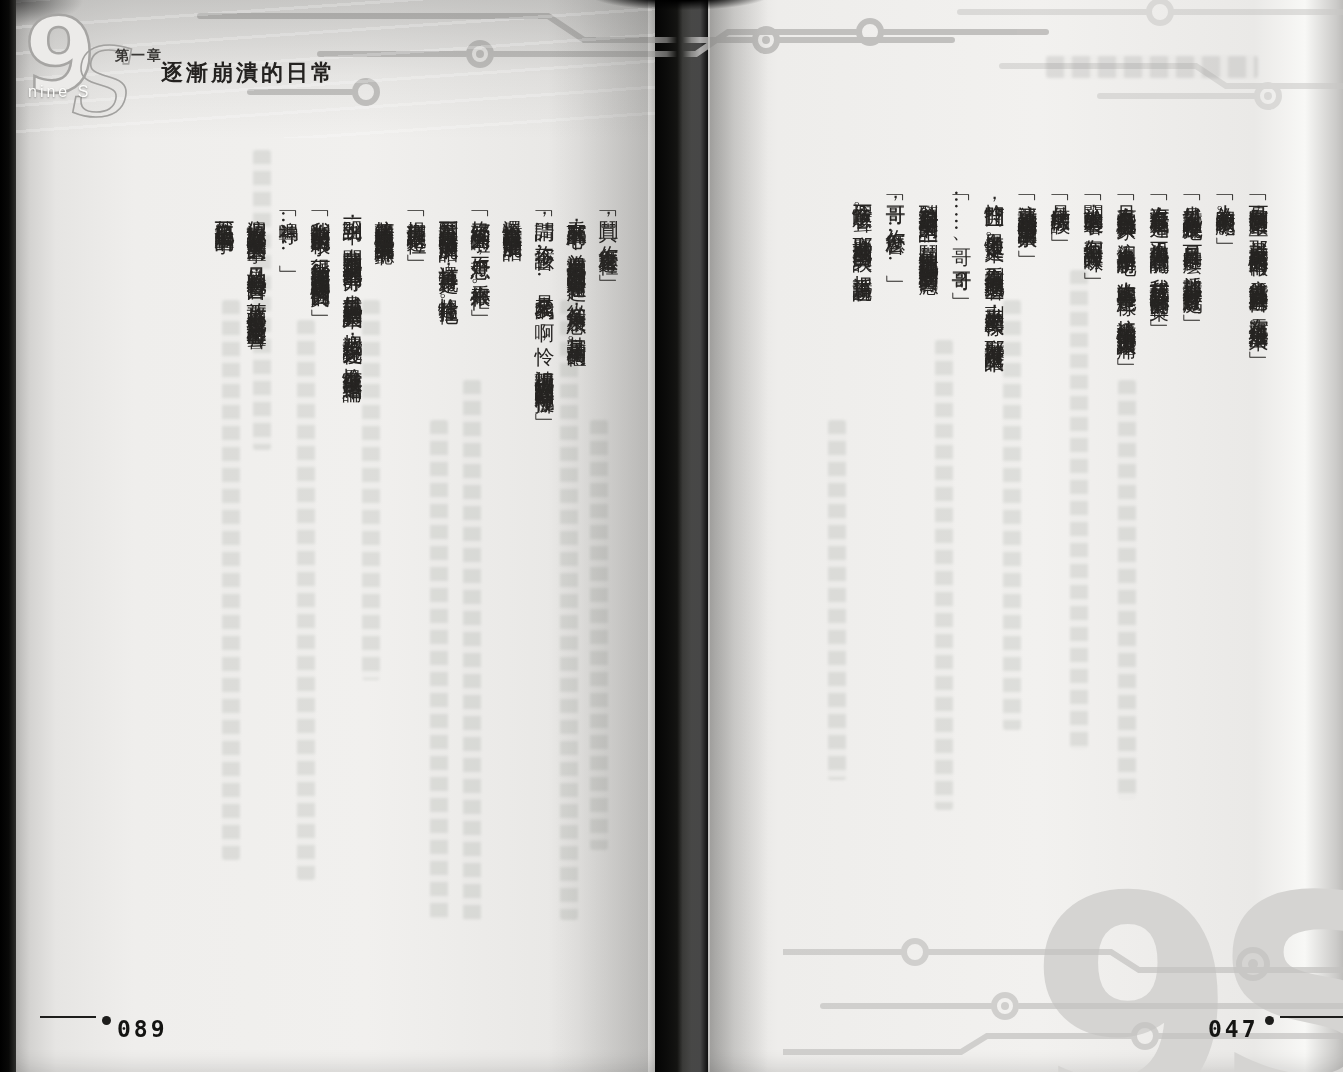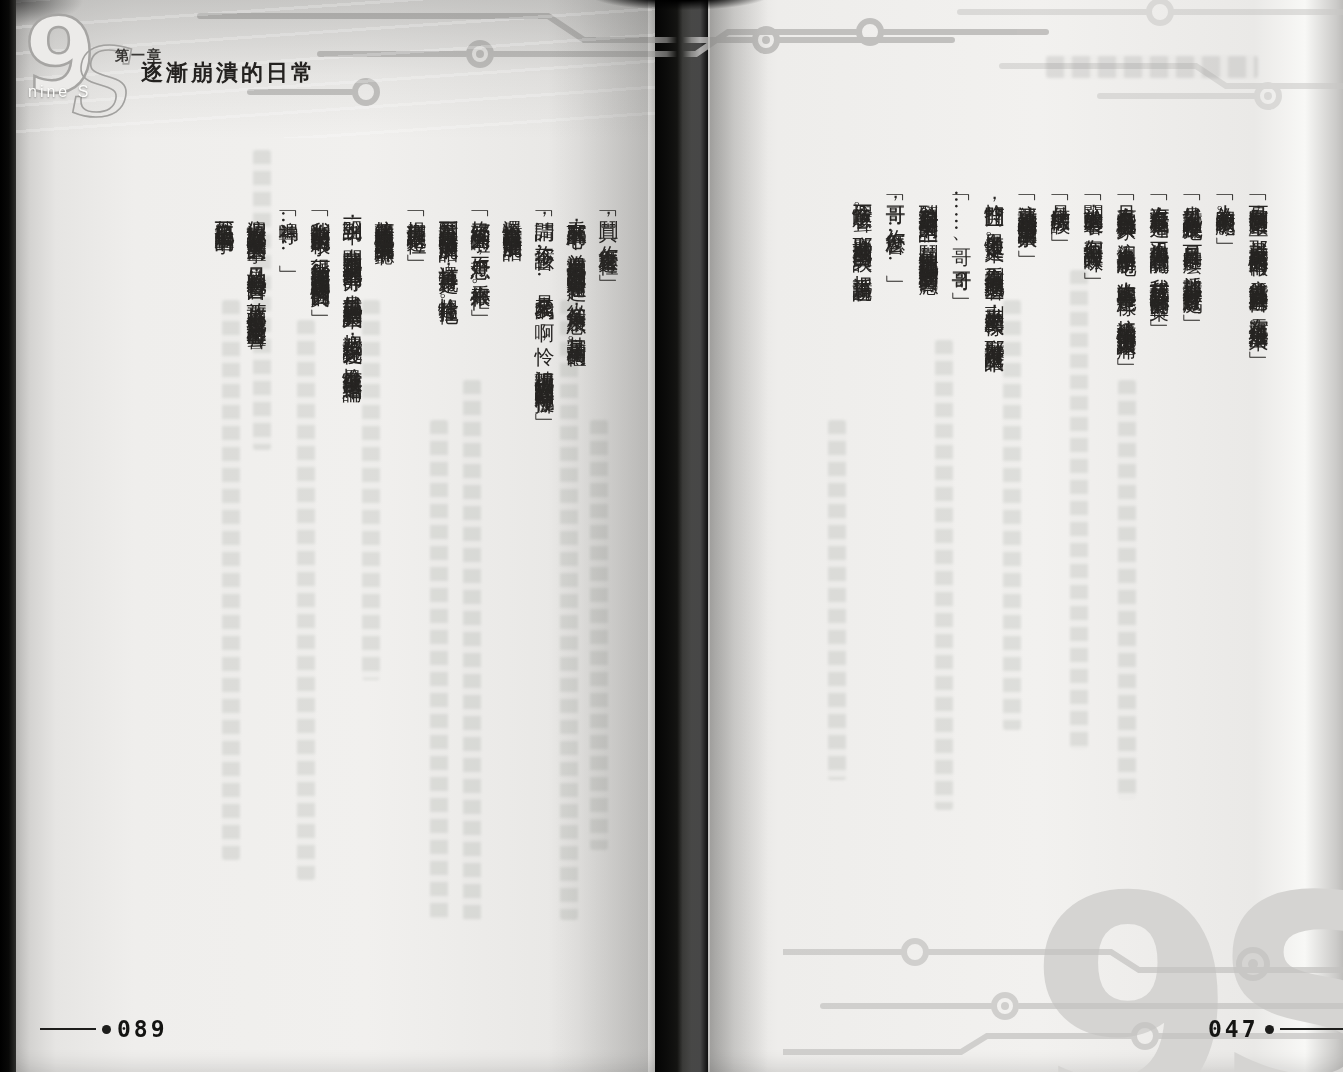--- a/index.html
+++ b/index.html
@@ -33,32 +33,32 @@
   .corner-dark{position:absolute;left:0;top:0;width:70px;height:26px;z-index:3;
     background:radial-gradient(ellipse at 0% 0%,rgba(0,0,0,.55),rgba(0,0,0,0) 70%);}
 
   
   .logo-svg{position:absolute;left:2px;top:0;z-index:3;overflow:visible;}
   .nine-s{position:absolute;left:14px;top:83px;z-index:3;color:#fdfdfb;
     font-family:"Liberation Sans",sans-serif;font-weight:normal;font-size:16px;letter-spacing:3px;
     text-shadow:0 1px 2px rgba(90,90,88,.6);}
   .chapter-label{position:absolute;left:95px;top:47px;z-index:3;color:#3a3836;
     font-family:"Liberation Sans",sans-serif;font-weight:bold;font-size:14px;letter-spacing:2px;margin-left:6px;}
-  .chapter-title{position:absolute;left:127px;top:58px;z-index:3;color:#242220;
+  .chapter-title{position:absolute;left:147px;top:58px;z-index:3;color:#242220;
     font-family:"Liberation Sans",sans-serif;font-weight:bold;font-size:22px;letter-spacing:3px;}
 
   
   .vtext{position:absolute;writing-mode:vertical-rl;z-index:4;color:#262422;
     font-size:20px;letter-spacing:1.5px;}
   .vtext p{margin:0;padding:0;text-indent:3em;}
   .text-left{top:144px;right:30px;height:870px;line-height:32px;}
   .text-right{top:128px;right:68px;height:882px;line-height:33px;}
 
   
-  .pgnum-row{position:absolute;display:flex;align-items:center;z-index:5;}
+  .pgnum-row{position:absolute;display:flex;z-index:5;}
   .pn-line{height:2px;background:#1d1d1b;}
   .pn-dot{width:9px;height:9px;border-radius:50%;background:#1d1d1b;margin:0 6px;}
   .pn-num{font-family:"DejaVu Sans Mono",monospace;font-weight:bold;font-size:23px;color:#141412;letter-spacing:3px;}
   .pagenum-left{left:26px;top:1016px;}
   .pagenum-right{left:500px;top:1016px;}
 
   
   .circuit{position:absolute;pointer-events:none;}
   .circuit-top{left:0;top:0;z-index:1;}
   .circuit-bottom{right:0;bottom:0;z-index:1;}

